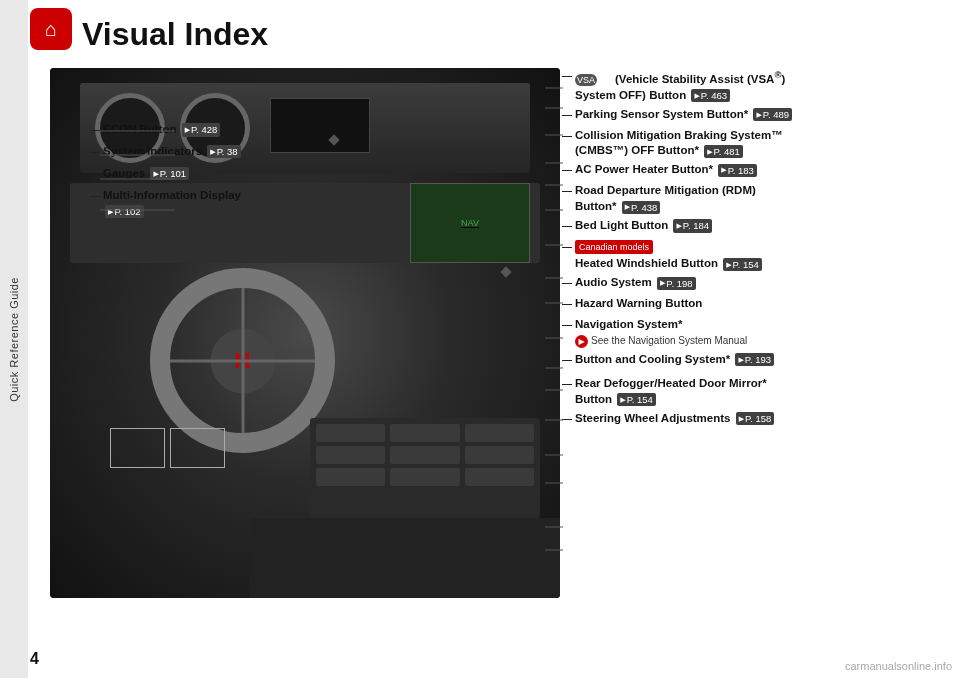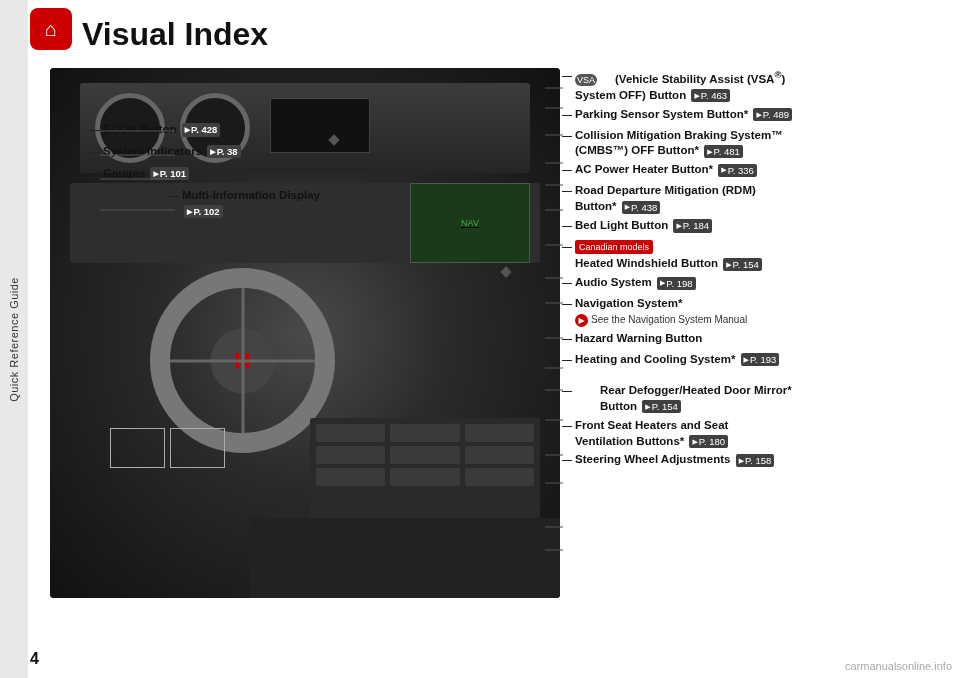--- a/index.html
+++ b/index.html
@@ -130,21 +130,20 @@
       font-size: 7px;
       margin-right: 1px;
     }
 
     
     .left-labels {
       position: absolute;
       left: 90px;
       top: 125px;
       width: 220px;
-      font-weight: bold;
     }
     .ll-item {
       display: flex;
       align-items: flex-start;
       margin-bottom: 4px;
     }
     .ll-tick {
       width: 10px;
       border-top: 1.5px solid #222;
       margin-top: 8px;
@@ -241,21 +240,21 @@
       </div>
     </div>
 
     <div class="ll-item" style="margin-top:6px;align-items:center;">
       <div class="ll-tick"></div>
       <div class="ll-content">
         <strong>Gauges</strong> <span class="ref-badge">P. 101</span>
       </div>
     </div>
 
-    <div class="ll-item" style="margin-top:6px;justify-content:flex-end;">
+    <div class="ll-item" style="margin-top:6px;">
       <div class="ll-tick"></div>
       <div class="ll-content">
         <strong>Multi-Information Display</strong><br>
         <span class="ref-badge">P. 102</span>
       </div>
     </div>
 
   </div>
 
   <div class="right-labels" style="position:absolute;left:562px;top:68px;width:390px;">
@@ -277,21 +276,21 @@
     <div class="rl-item">
       <div class="rl-tick"></div>
       <div class="rl-content">
         <strong>Collision Mitigation Braking System™<br>(CMBS™) OFF Button*</strong> <span class="ref-badge">P. 481</span>
       </div>
     </div>
 
     <div class="rl-item">
       <div class="rl-tick"></div>
       <div class="rl-content">
-        <strong>AC Power Heater Button*</strong> <span class="ref-badge">P. 336</span>
+        <strong>AC Power Heater Button*</strong> <span class="ref-badge">P. 183</span>
       </div>
     </div>
 
     <div class="rl-item">
       <div class="rl-tick"></div>
       <div class="rl-content">
         <strong>Road Departure Mitigation (RDM)<br>Button*</strong> <span class="ref-badge">P. 438</span>
       </div>
     </div>
 
@@ -307,62 +306,56 @@
       <div class="rl-content">
         <span style="display:inline-block;background:#cc0000;color:white;font-size:9px;padding:1px 4px;border-radius:2px;margin-bottom:2px;">Canadian models</span><br>
         <strong>Heated Windshield Button</strong> <span class="ref-badge">P. 154</span>
       </div>
     </div>
 
     <div class="rl-item">
       <div class="rl-tick"></div>
       <div class="rl-content">
         <strong>Audio System</strong> <span class="ref-badge">P. 198</span>
+      </div>
+    </div>
+
+    <div class="rl-item">
+      <div class="rl-tick"></div>
+      <div class="rl-content">
+        <strong>Hazard Warning Button</strong>
       </div>
     </div>
 
     <div class="rl-item">
       <div class="rl-tick"></div>
       <div class="rl-content">
         <strong>Navigation System*</strong><br>
         <span style="font-size:10px;color:#333;">
           <span style="display:inline-block;width:13px;height:13px;background:#cc0000;border-radius:50%;color:white;font-size:8px;text-align:center;line-height:13px;margin-right:3px;vertical-align:middle;">▶</span>See the Navigation System Manual
         </span>
       </div>
     </div>
 
-    <div class="rl-item">
-      <div class="rl-tick"></div>
-      <div class="rl-content">
-        <strong>Hazard Warning Button</strong>
-      </div>
-    </div>
-
-
-    <div class="rl-item">
-      <div class="rl-tick"></div>
-      <div class="rl-content">
-        <strong>Heating and Cooling System*</strong> <span class="ref-badge">P. 193</span>
-      </div>
-    </div>
-
-    <div class="rl-item" style="margin-top:13px;gap:25px;">
+
+    <div class="rl-item">
+      <div class="rl-tick"></div>
+      <div class="rl-content">
+        <strong>Button and Cooling System*</strong> <span class="ref-badge">P. 193</span>
+      </div>
+    </div>
+
+    <div class="rl-item" style="margin-top:6px;">
       <div class="rl-tick"></div>
       <div class="rl-content">
         <strong>Rear Defogger/Heated Door Mirror*<br>Button</strong> <span class="ref-badge">P. 154</span>
       </div>
     </div>
 
 
-    <div class="rl-item">
-      <div class="rl-tick"></div>
-      <div class="rl-content">
-        <strong>Front Seat Heaters and Seat<br>Ventilation Buttons*</strong> <span class="ref-badge">P. 180</span>
-      </div>
-    </div>
 
 
     <div class="rl-item">
       <div class="rl-tick"></div>
       <div class="rl-content">
         <strong>Steering Wheel Adjustments</strong> <span class="ref-badge">P. 158</span>
       </div>
     </div>
 
   </div>

